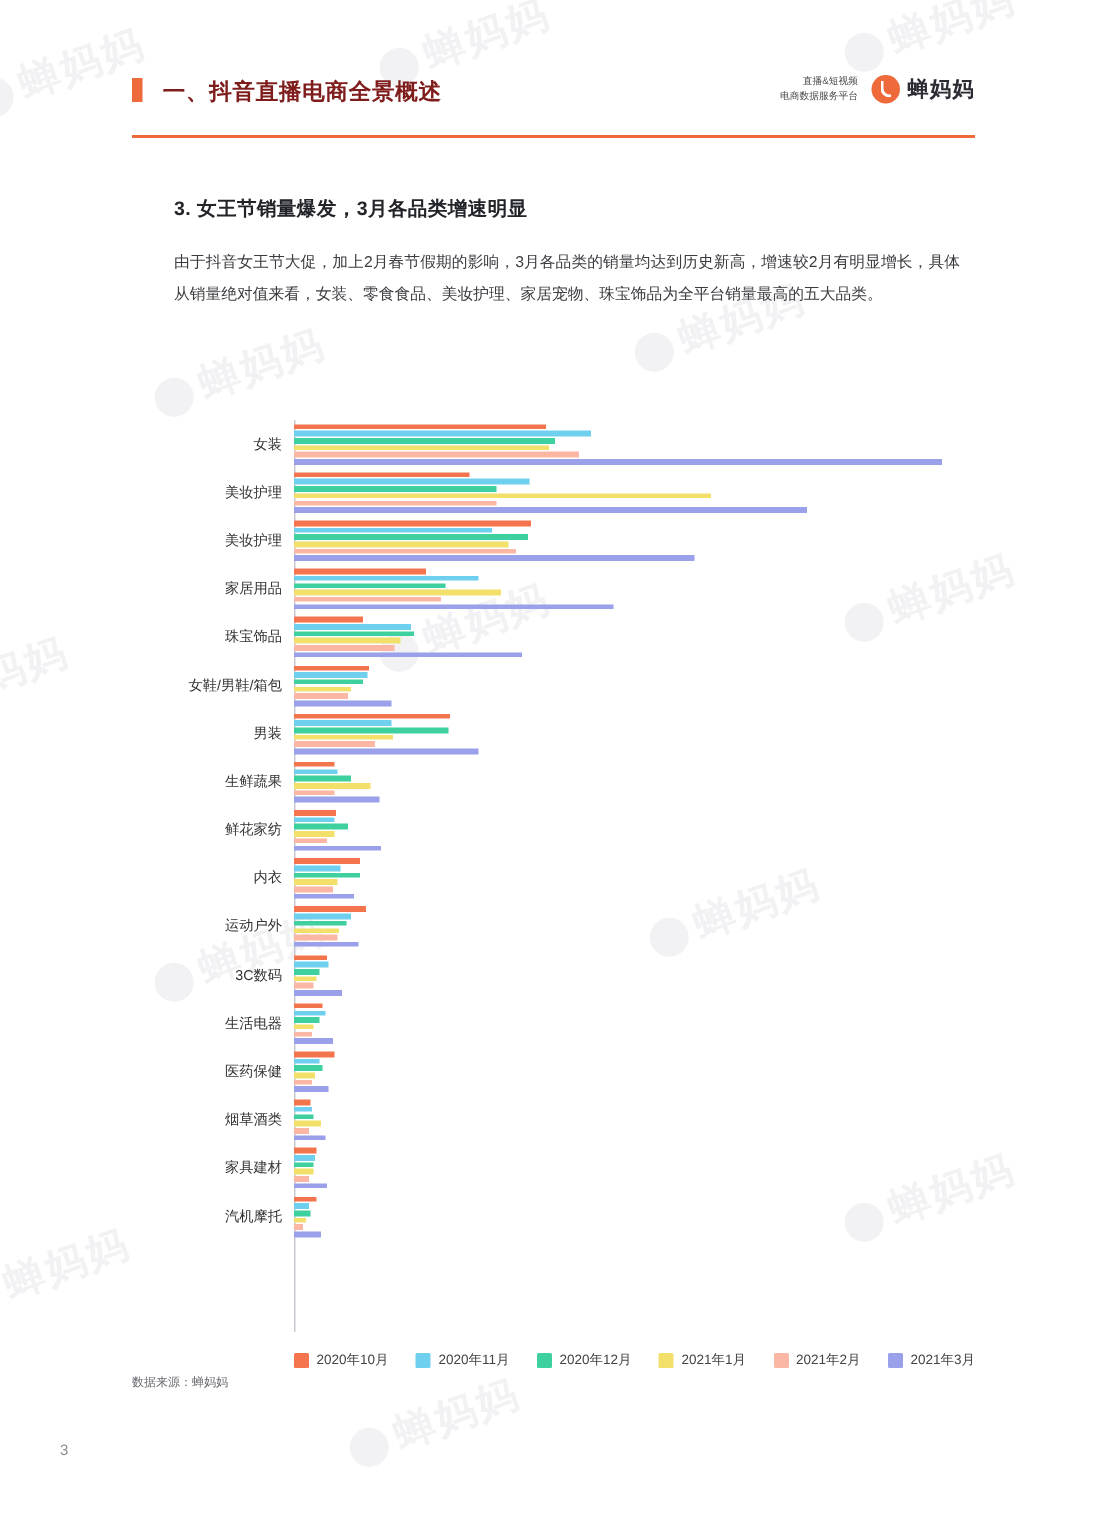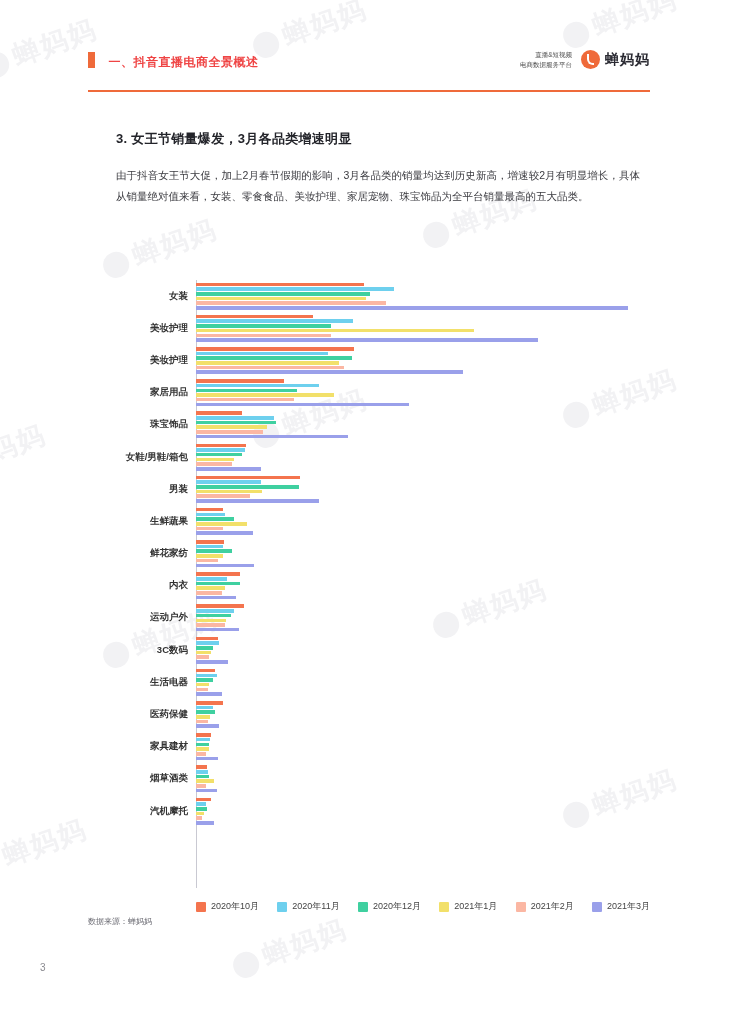--- a/index.html
+++ b/index.html
@@ -39,21 +39,21 @@
   }
   .header-rule{
     position:absolute;left:0;top:38px;width:562px;height:2px;background:#ef6a3a;
   }
   .hdr-bar{
     display:inline-block;width:7px;height:16px;background:#ef6a3a;
     vertical-align:-2px;margin-right:9px;
   }
   .hdr-title{
     display:inline-block;
-    font-size:12px;font-weight:bold;color:#ef4444;letter-spacing:.5px;
+    font-size:15px;font-weight:bold;color:#7f1d1d;letter-spacing:.5px;
   }
   .hdr-right{
     position:absolute;right:0;top:-2px;display:flex;align-items:center;
   }
   .hdr-sub{
     font-size:6.5px;color:#4a4a4a;line-height:1.5;text-align:right;margin-right:9px;
     white-space:nowrap;
   }
   .brandmark{
     display:flex;align-items:center;
@@ -80,21 +80,21 @@
 
   
   .chart-wrap{
     position:absolute;left:88px;top:252px;width:562px;height:660px;
   }
   .chart-title{
     text-align:center;font-size:10.5px;font-weight:bold;color:#23242a;
     margin-top:6px;
   }
   .plot{
-    position:absolute;left:0;top:28px;width:562px;height:608px;font-weight:bold;
+    position:absolute;left:0;top:28px;width:562px;height:608px;
   }
   .cat-row{
     position:relative;height:32.2px;
     display:flex;align-items:center;
   }
   .cat-label{
     width:100px;text-align:right;padding-right:8px;
     font-size:9.5px;color:#333;white-space:nowrap;
   }
   .bars{
@@ -309,42 +309,42 @@
           <div class="bars">
             <div class="bar" style="background: rgb(244, 116, 78); width: 27.0238px;"></div>
             <div class="bar" style="background: rgb(110, 208, 238); width: 17.2952px;"></div>
             <div class="bar" style="background: rgb(63, 208, 160); width: 19.4571px;"></div>
             <div class="bar" style="background: rgb(242, 224, 106); width: 14.0524px;"></div>
             <div class="bar" style="background: rgb(251, 183, 163); width: 11.8905px;"></div>
             <div class="bar" style="background: rgb(154, 160, 234); width: 22.7px;"></div>
           </div>
         </div>
         <div class="cat-row">
+          <div class="cat-label">烟草酒类</div>
+          <div class="bars">
+            <div class="bar" style="background: rgb(244, 116, 78); width: 10.8095px;"></div>
+            <div class="bar" style="background: rgb(110, 208, 238); width: 11.8905px;"></div>
+            <div class="bar" style="background: rgb(63, 208, 160); width: 12.9714px;"></div>
+            <div class="bar" style="background: rgb(242, 224, 106); width: 18.3762px;"></div>
+            <div class="bar" style="background: rgb(251, 183, 163); width: 9.72857px;"></div>
+            <div class="bar" style="background: rgb(154, 160, 234); width: 20.5381px;"></div>
+          </div>
+        </div>
+        <div class="cat-row">
           <div class="cat-label">家具建材</div>
           <div class="bars">
             <div class="bar" style="background: rgb(244, 116, 78); width: 15.1333px;"></div>
             <div class="bar" style="background: rgb(110, 208, 238); width: 14.0524px;"></div>
             <div class="bar" style="background: rgb(63, 208, 160); width: 12.9714px;"></div>
             <div class="bar" style="background: rgb(242, 224, 106); width: 12.9714px;"></div>
             <div class="bar" style="background: rgb(251, 183, 163); width: 9.72857px;"></div>
             <div class="bar" style="background: rgb(154, 160, 234); width: 21.619px;"></div>
           </div>
         </div>
         <div class="cat-row">
-          <div class="cat-label">烟草酒类</div>
-          <div class="bars">
-            <div class="bar" style="background: rgb(244, 116, 78); width: 10.8095px;"></div>
-            <div class="bar" style="background: rgb(110, 208, 238); width: 11.8905px;"></div>
-            <div class="bar" style="background: rgb(63, 208, 160); width: 12.9714px;"></div>
-            <div class="bar" style="background: rgb(242, 224, 106); width: 18.3762px;"></div>
-            <div class="bar" style="background: rgb(251, 183, 163); width: 9.72857px;"></div>
-            <div class="bar" style="background: rgb(154, 160, 234); width: 20.5381px;"></div>
-          </div>
-        </div>
-        <div class="cat-row">
           <div class="cat-label">汽机摩托</div>
           <div class="bars">
             <div class="bar" style="background: rgb(244, 116, 78); width: 15.1333px;"></div>
             <div class="bar" style="background: rgb(110, 208, 238); width: 9.72857px;"></div>
             <div class="bar" style="background: rgb(63, 208, 160); width: 10.8095px;"></div>
             <div class="bar" style="background: rgb(242, 224, 106); width: 7.56667px;"></div>
             <div class="bar" style="background: rgb(251, 183, 163); width: 6.48571px;"></div>
             <div class="bar" style="background: rgb(154, 160, 234); width: 18.3762px;"></div>
           </div>
         </div>

